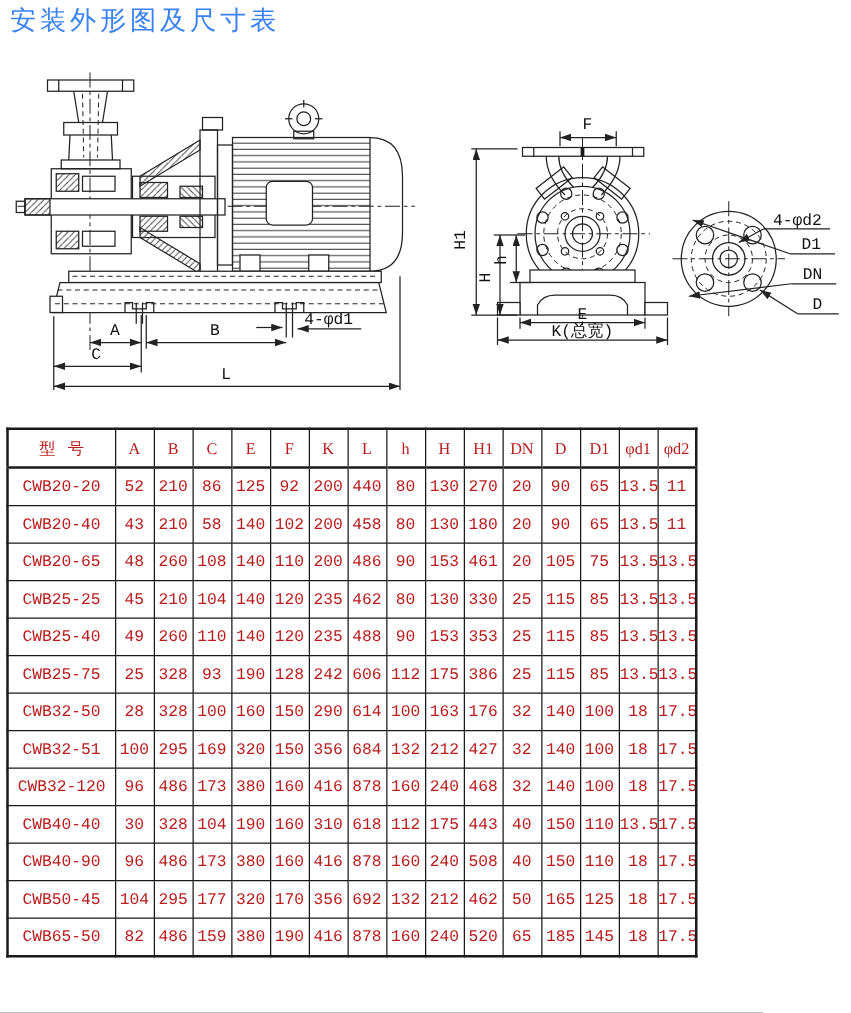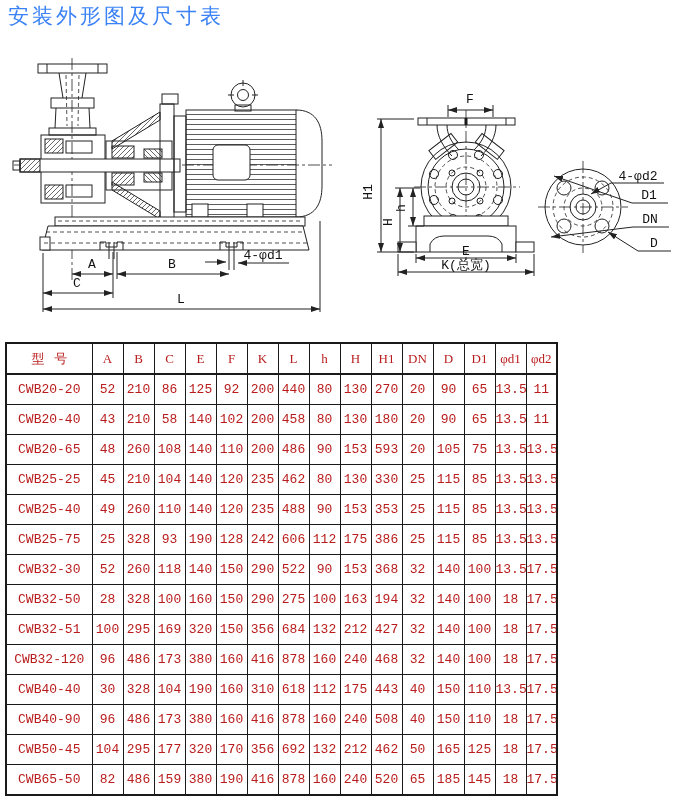--- a/index.html
+++ b/index.html
@@ -315,21 +315,21 @@
           <td>CWB20-65</td>
           <td>48</td>
           <td>260</td>
           <td>108</td>
           <td>140</td>
           <td>110</td>
           <td>200</td>
           <td>486</td>
           <td>90</td>
           <td>153</td>
-          <td>593</td>
+          <td>461</td>
           <td>20</td>
           <td>105</td>
           <td>75</td>
           <td>13.5</td>
           <td>13.5</td>
         </tr>
         <tr>
           <td>CWB25-25</td>
           <td>45</td>
           <td>210</td>
@@ -377,49 +377,31 @@
           <td>112</td>
           <td>175</td>
           <td>386</td>
           <td>25</td>
           <td>115</td>
           <td>85</td>
           <td>13.5</td>
           <td>13.5</td>
         </tr>
         <tr>
-          <td>CWB32-30</td>
-          <td>52</td>
-          <td>260</td>
-          <td>118</td>
-          <td>140</td>
-          <td>150</td>
-          <td>290</td>
-          <td>522</td>
-          <td>90</td>
-          <td>153</td>
-          <td>368</td>
-          <td>32</td>
-          <td>140</td>
-          <td>100</td>
-          <td>13.5</td>
-          <td>17.5</td>
-        </tr>
-        <tr>
           <td>CWB32-50</td>
           <td>28</td>
           <td>328</td>
           <td>100</td>
           <td>160</td>
           <td>150</td>
           <td>290</td>
-          <td>275</td>
+          <td>614</td>
           <td>100</td>
           <td>163</td>
-          <td>194</td>
+          <td>176</td>
           <td>32</td>
           <td>140</td>
           <td>100</td>
           <td>18</td>
           <td>17.5</td>
         </tr>
         <tr>
           <td>CWB32-51</td>
           <td>100</td>
           <td>295</td>

